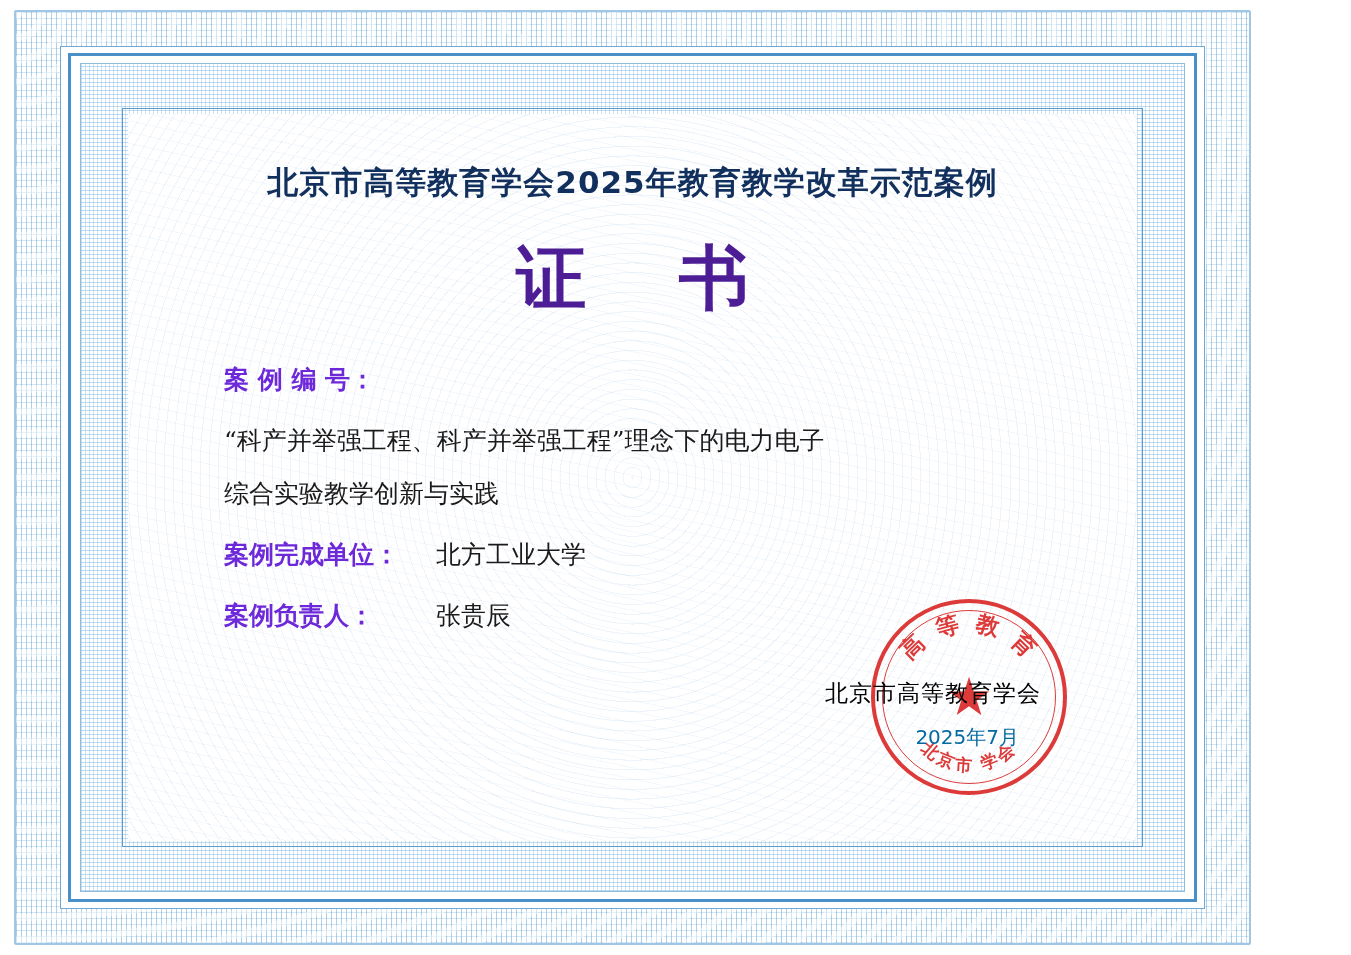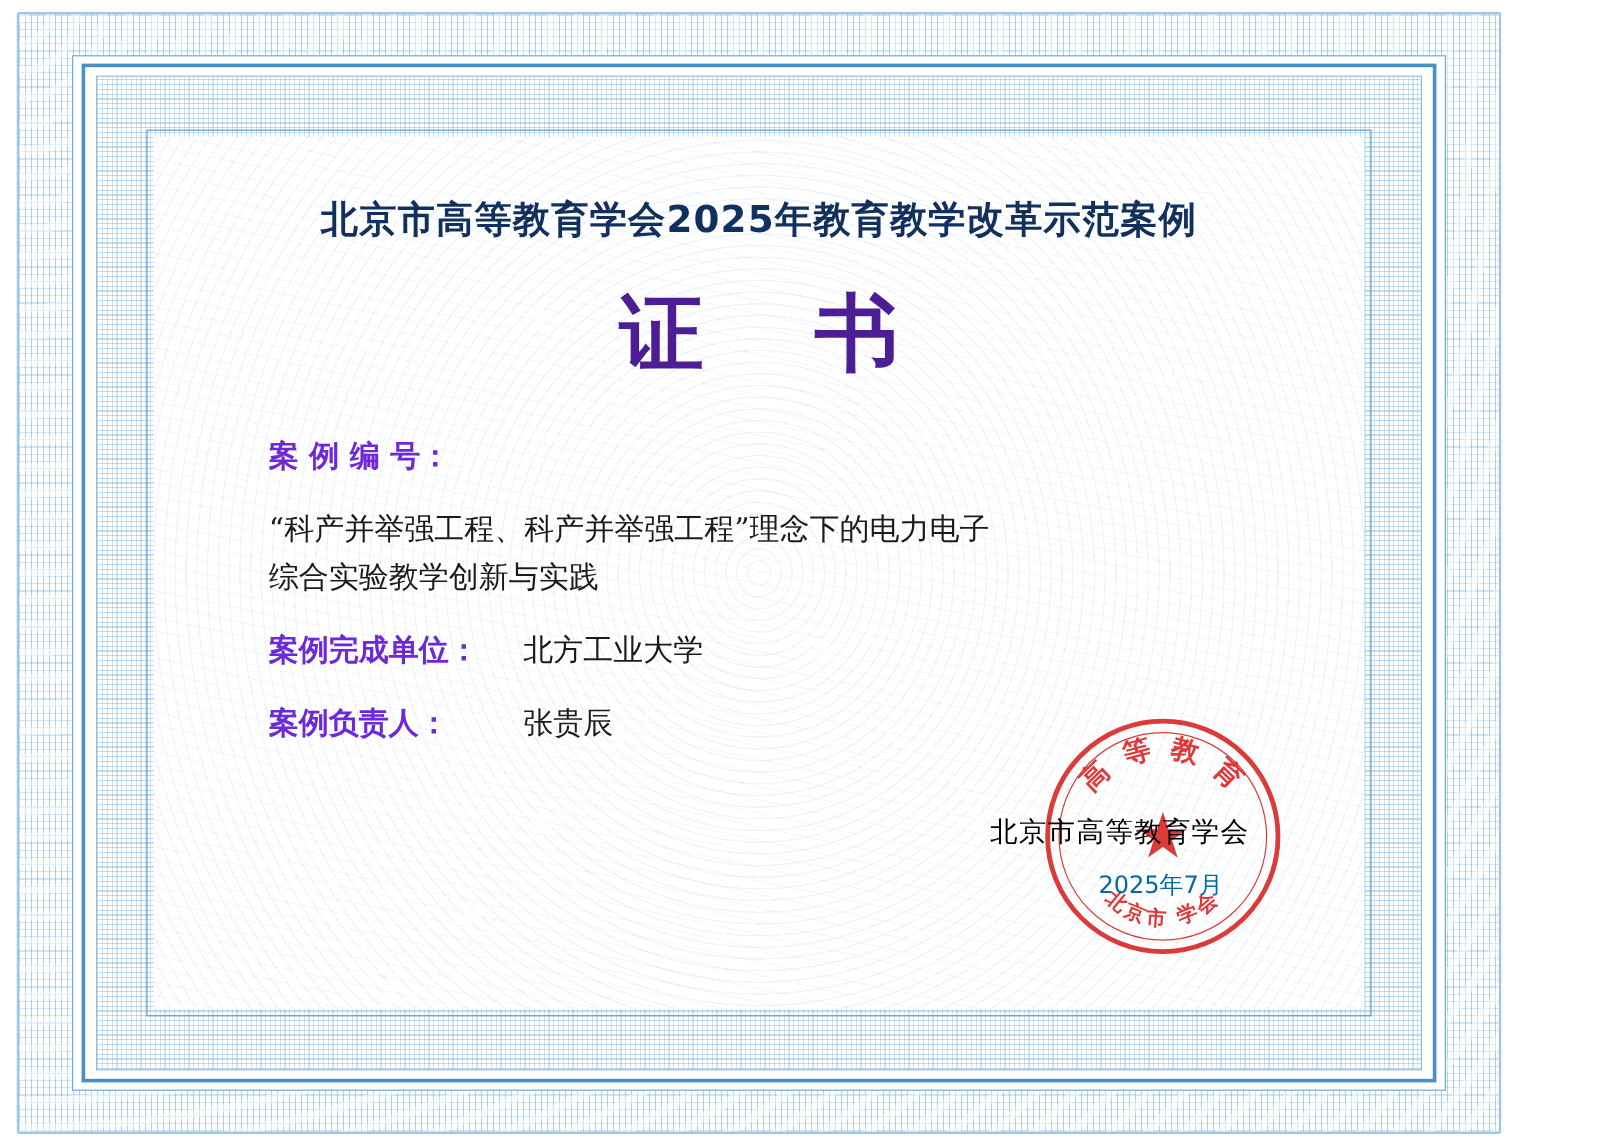--- a/index.html
+++ b/index.html
@@ -208,21 +208,21 @@
     color: #1a1a1a;
     font-weight: 500;
   }
   .field-value.code {
     font-family: "DejaVu Sans", "Liberation Sans", sans-serif;
     letter-spacing: 1px;
     font-size: 25px;
   }
   .field-value .line2 {
     display: block;
-    margin-top: 3px;
+    margin-top: 16px;
   }
 
   
   .seal-area {
     position: absolute;
     right: 48px;
     bottom: 32px;
     width: 300px;
     height: 230px;
   }

